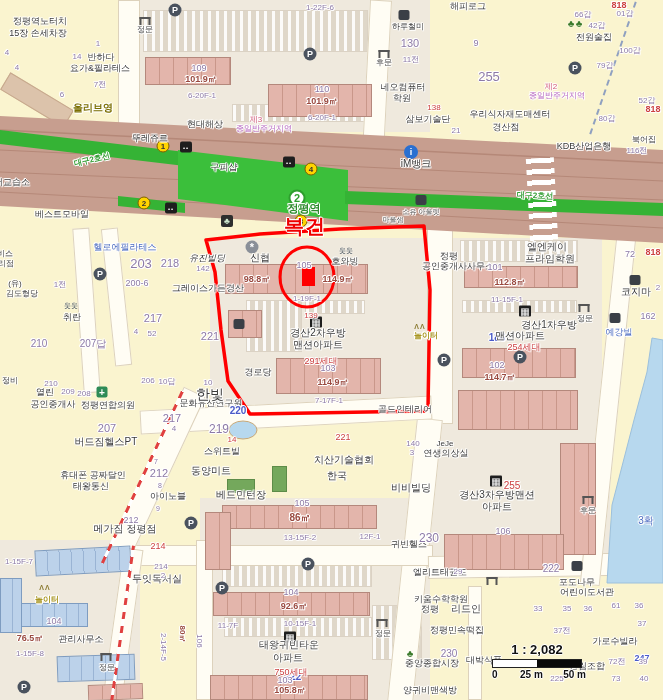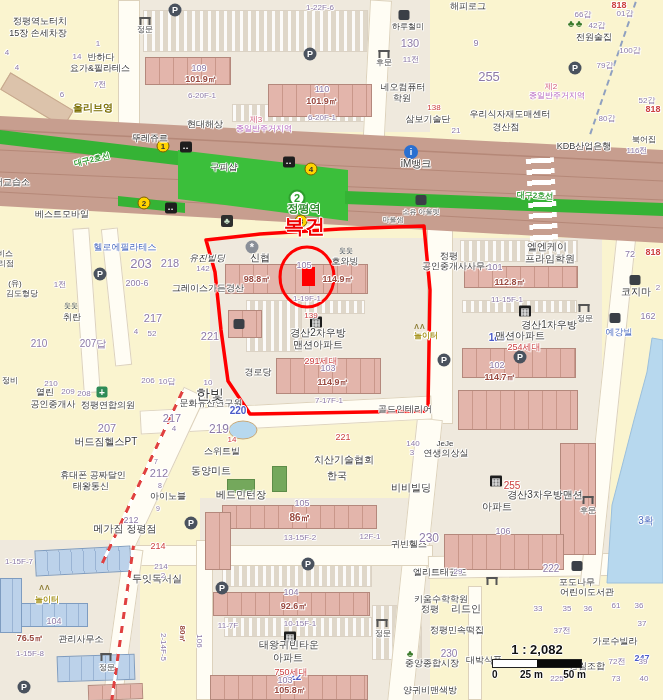--- a/index.html
+++ b/index.html
@@ -342,21 +342,21 @@
       <div class="lb pu" style="left: 412px; top: 453px; font-size: 8px; transform: translate(-50%, -50%);">3</div>
       <div class="lb re" style="left: 343px; top: 437px; font-size: 9px; transform: translate(-50%, -50%);">221</div>
       <div class="lb dk" style="left: 337px; top: 476px; font-size: 10px; transform: translate(-50%, -50%);">한국</div>
       <div class="lb dk" style="left: 344px; top: 460px; font-size: 10px; transform: translate(-50%, -50%);">치산기술협회</div>
       <div class="lb dk" style="left: 411px; top: 488px; font-size: 10px; transform: translate(-50%, -50%);">비비빌딩</div>
       <div class="lb pu" style="left: 302px; top: 503px; font-size: 9px; transform: translate(-50%, -50%);">105</div>
       <div class="lb ar" style="left: 300px; top: 518px; font-size: 10px; font-weight: bold; transform: translate(-50%, -50%);">86㎡</div>
       <div class="lb flr" style="left: 300px; top: 538px; font-size: 8px; transform: translate(-50%, -50%);">13-15F-2</div>
       <div class="lb flr" style="left: 370px; top: 537px; font-size: 8px; transform: translate(-50%, -50%);">12F-1</div>
       <div class="lb re" style="left: 512px; top: 486px; font-size: 10px; transform: translate(-50%, -50%);">255</div>
-      <div class="lb dk" style="left: 497px; top: 495px; font-size: 10px; transform: translate(-50%, -50%); margin-left: 48px;">경산3차우방맨션</div>
+      <div class="lb dk" style="left: 497px; top: 495px; font-size: 10px; transform: translate(-50%, -50%);">경산3차우방맨션</div>
       <div class="lb dk" style="left: 497px; top: 507px; font-size: 10px; transform: translate(-50%, -50%);">아파트</div>
       <div class="lb pu" style="left: 503px; top: 531px; font-size: 9px; transform: translate(-50%, -50%);">106</div>
       <div class="lb gt" style="left: 588px; top: 511px; font-size: 8px; transform: translate(-50%, -50%);">후문</div>
       <div class="lb bl" style="left: 646px; top: 521px; font-size: 10px; transform: translate(-50%, -50%);">3확</div>
       <div class="lb dk" style="left: 409px; top: 544px; font-size: 9px; transform: translate(-50%, -50%);">귀빈헬스</div>
       <div class="lb pu" style="left: 429px; top: 538px; font-size: 12px; transform: translate(-50%, -50%);">230</div>
       <div class="lb dk" style="left: 440px; top: 572px; font-size: 9px; transform: translate(-50%, -50%);">엘리트태권도</div>
       <div class="lb pu" style="left: 458px; top: 572px; font-size: 8px; transform: translate(-50%, -50%);">29</div>
       <div class="lb pu" style="left: 551px; top: 569px; font-size: 10px; transform: translate(-50%, -50%);">222</div>
       <div class="lb dk" style="left: 577px; top: 582px; font-size: 9px; transform: translate(-50%, -50%);">포도나무</div>

